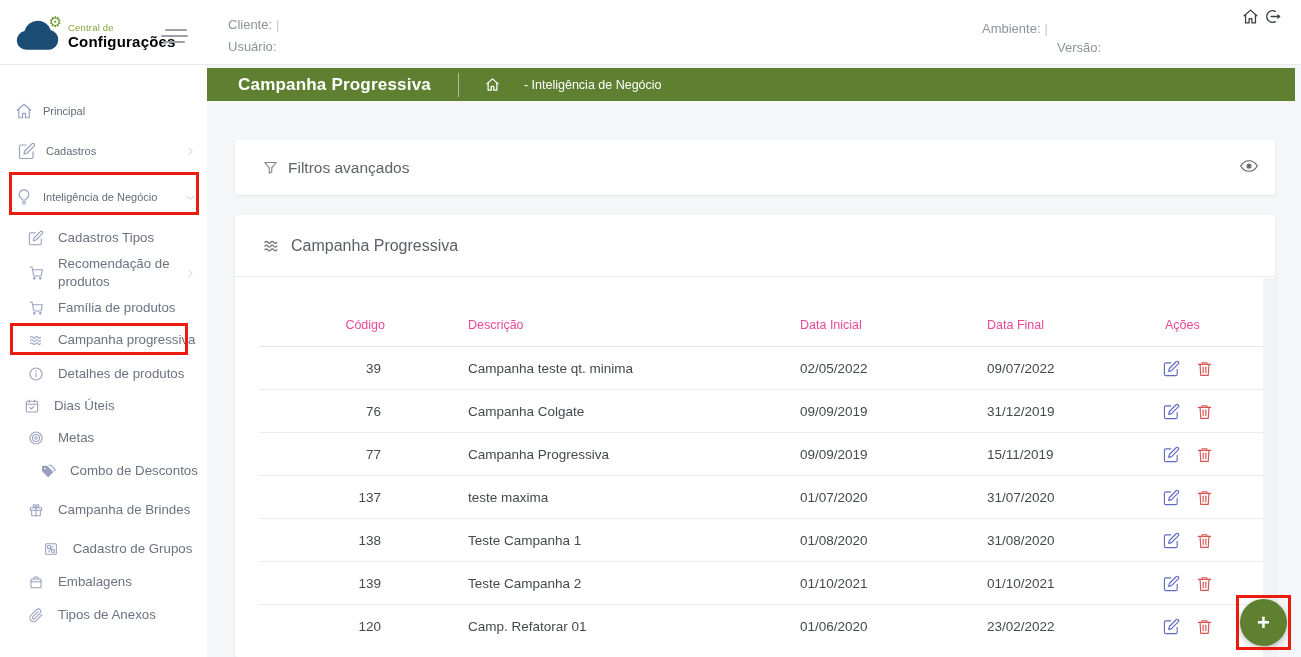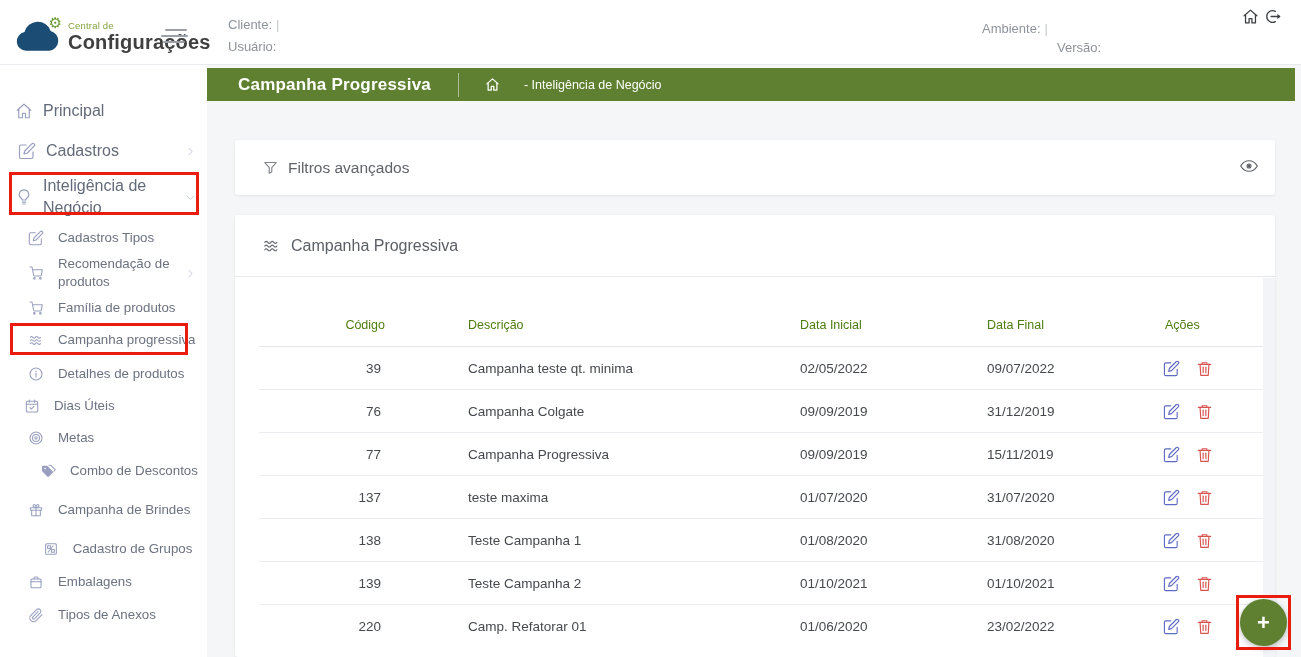--- a/index.html
+++ b/index.html
@@ -11,42 +11,42 @@
   }
   svg { display:block; }
 
   
   .topbar { position:absolute; left:0; top:0; width:1301px; height:65px; background:#fff; border-bottom:1px solid #e9eaee; z-index:3; }
   .logo { position:absolute; left:14px; top:20px; display:flex; align-items:center; cursor:pointer; }
   .logo-cloud { position:relative; width:46px; height:32px; }
   .logo-gear { position:absolute; right:-2px; top:-6px; font-size:15px; color:#6f9b38; line-height:1; }
   .logo-text { margin-left:8px; display:flex; flex-direction:column; }
   .logo-l1 { font-size:9.5px; color:#84a43e; letter-spacing:.2px; }
-  .logo-l2 { font-size:20px; font-weight:bold; color:#404040; letter-spacing:.2px; }
+  .logo-l2 { font-size:15px; font-weight:bold; color:#000000; letter-spacing:.2px; }
   .hamburger { position:absolute; left:160px; top:29px; width:28px; height:16px; cursor:pointer; }
   .hamburger i { display:block; height:0; border-top:2px solid #9aa0a6; border-radius:2px; margin-bottom:4px; }
   .hamburger i:nth-child(1){ width:22px; margin-left:5px; }
   .hamburger i:nth-child(2){ width:27px; margin-left:1px; }
   .hamburger i:nth-child(3){ width:22px; margin-left:3px; }
   .tb-field { position:absolute; font-size:13px; color:#8d939b; white-space:nowrap; }
   .tb-field .tb-val { color:#c3c7cc; margin-left:4px; font-weight:300; }
   .f-cliente  { left:228px; top:17px; }
   .f-usuario  { left:228px; top:39px; }
   .f-ambiente { left:982px; top:21px; }
   .f-versao   { left:1057px; top:40px; }
   .tb-icons { position:absolute; right:20px; top:8px; display:flex; gap:5px; color:#3c4043; }
   .tb-icons span { cursor:pointer; }
 
   
   .sidebar { position:absolute; left:0; top:65px; width:207px; bottom:0; background:#fff; z-index:2; padding-top:26px; }
   .s-item { position:relative; display:flex; align-items:center; cursor:pointer; }
   .s-item .s-ico { flex:0 0 auto; color:#99a0bf; display:flex; align-items:center; }
   .s-item.top { padding-left:15px; }
   .s-item.top .s-ico svg { width:18px; height:18px; }
-  .s-item.top .s-label { margin-left:10px; font-size:16px; color:#636b79; max-width:118px; line-height:1.35; }
+  .s-item.top .s-label { margin-left:10px; font-size:11px; color:#636b79; max-width:118px; line-height:1.35; }
   .s-item.sub { padding-left:28px; }
   .s-item.sub .s-ico svg { width:16px; height:16px; }
   .s-item.sub .s-label { margin-left:14px; font-size:13.3px; color:#6b7280; max-width:145px; line-height:1.35; }
   .s-chev { position:absolute; right:10px; color:#bcc1d2; }
   .s-chev svg { width:13px; height:13px; }
 
   
   .main-bg { position:absolute; left:207px; top:65px; right:0; bottom:0; background:#f5f6f8; z-index:1; }
   .page-header { position:absolute; left:207px; top:68px; width:1088px; height:33px; background:#5e8030; z-index:2;
                  display:flex; align-items:center; color:#fff; }
@@ -65,21 +65,21 @@
   .f-eye svg { width:18px; height:14px; }
 
   .table-card { left:235px; top:215px; width:1040px; height:442px; overflow:hidden; }
   .card-title-row { height:62px; display:flex; align-items:center; border-bottom:1px solid #e8e9ed; color:#5b6066; }
   .card-title-row svg { width:19px; height:19px; margin-left:27px; color:#6b7076; }
   .t-title { margin-left:10px; font-size:16px; }
   .scroll-strip { position:absolute; right:0; top:63px; bottom:0; width:12px; background:#f3f4f7; }
 
   .tbl { margin:0 12px 0 24px; }
   .thead, .tr { display:grid; grid-template-columns:90px 415px 187px 168px 108px; align-items:center; padding-left:36px; }
-  .thead { height:70px; padding-top:26px; border-bottom:1px solid #e4e5e9; font-size:12.5px; color:#4d7c0f; }
+  .thead { height:70px; padding-top:26px; border-bottom:1px solid #e4e5e9; font-size:12.5px; color:#ec4899; }
   .tr { height:43px; border-bottom:1px solid #ececf0; font-size:13.5px; color:#45494e; }
   .tr:last-child { border-bottom:none; }
   .c-codigo { text-align:right; padding-right:4px; }
   .th.c-codigo { padding-right:0; }
   .c-desc { padding-left:83px; }
   .c-acoes { display:flex; align-items:center; padding-left:8px; gap:17px; }
   .th.c-acoes { padding-left:10px; display:block; }
   .act-btn { background:none; border:none; cursor:pointer; padding:0; display:flex; }
   .act-edit { color:#5f6ac4; } .act-edit svg { width:17px; height:17px; }
   .act-del { color:#d9534f; } .act-del svg { width:15px; height:17px; }
@@ -496,21 +496,21 @@
                 <path d="M2 6h18"></path>
                 <path d="M7.5 6V3.5h7V6"></path>
                 <path d="M4.5 6l1 16h11l1-16"></path>
                 <line x1="9" y1="10" x2="9" y2="18"></line>
                 <line x1="13" y1="10" x2="13" y2="18"></line>
               </svg>
             </button>
           </span>
         </div>
         <div class="tr">
-          <span class="c-codigo">220</span>
+          <span class="c-codigo">120</span>
           <span class="c-desc">Camp. Refatorar 01</span>
           <span class="c-inicial">01/06/2020</span>
           <span class="c-final">23/02/2022</span>
           <span class="c-acoes">
             <button class="act-btn act-edit">
               <svg fill="none" stroke="currentColor" stroke-width="1.6" stroke-linecap="round" stroke-linejoin="round" viewBox="0 0 24 24">
                 <path d="M11 4H4a2 2 0 0 0-2 2v14a2 2 0 0 0 2 2h14a2 2 0 0 0 2-2v-7"></path>
                 <path d="M18.5 2.5a2.12 2.12 0 0 1 3 3L12 15l-4 1 1-4z"></path>
               </svg>
             </button>

